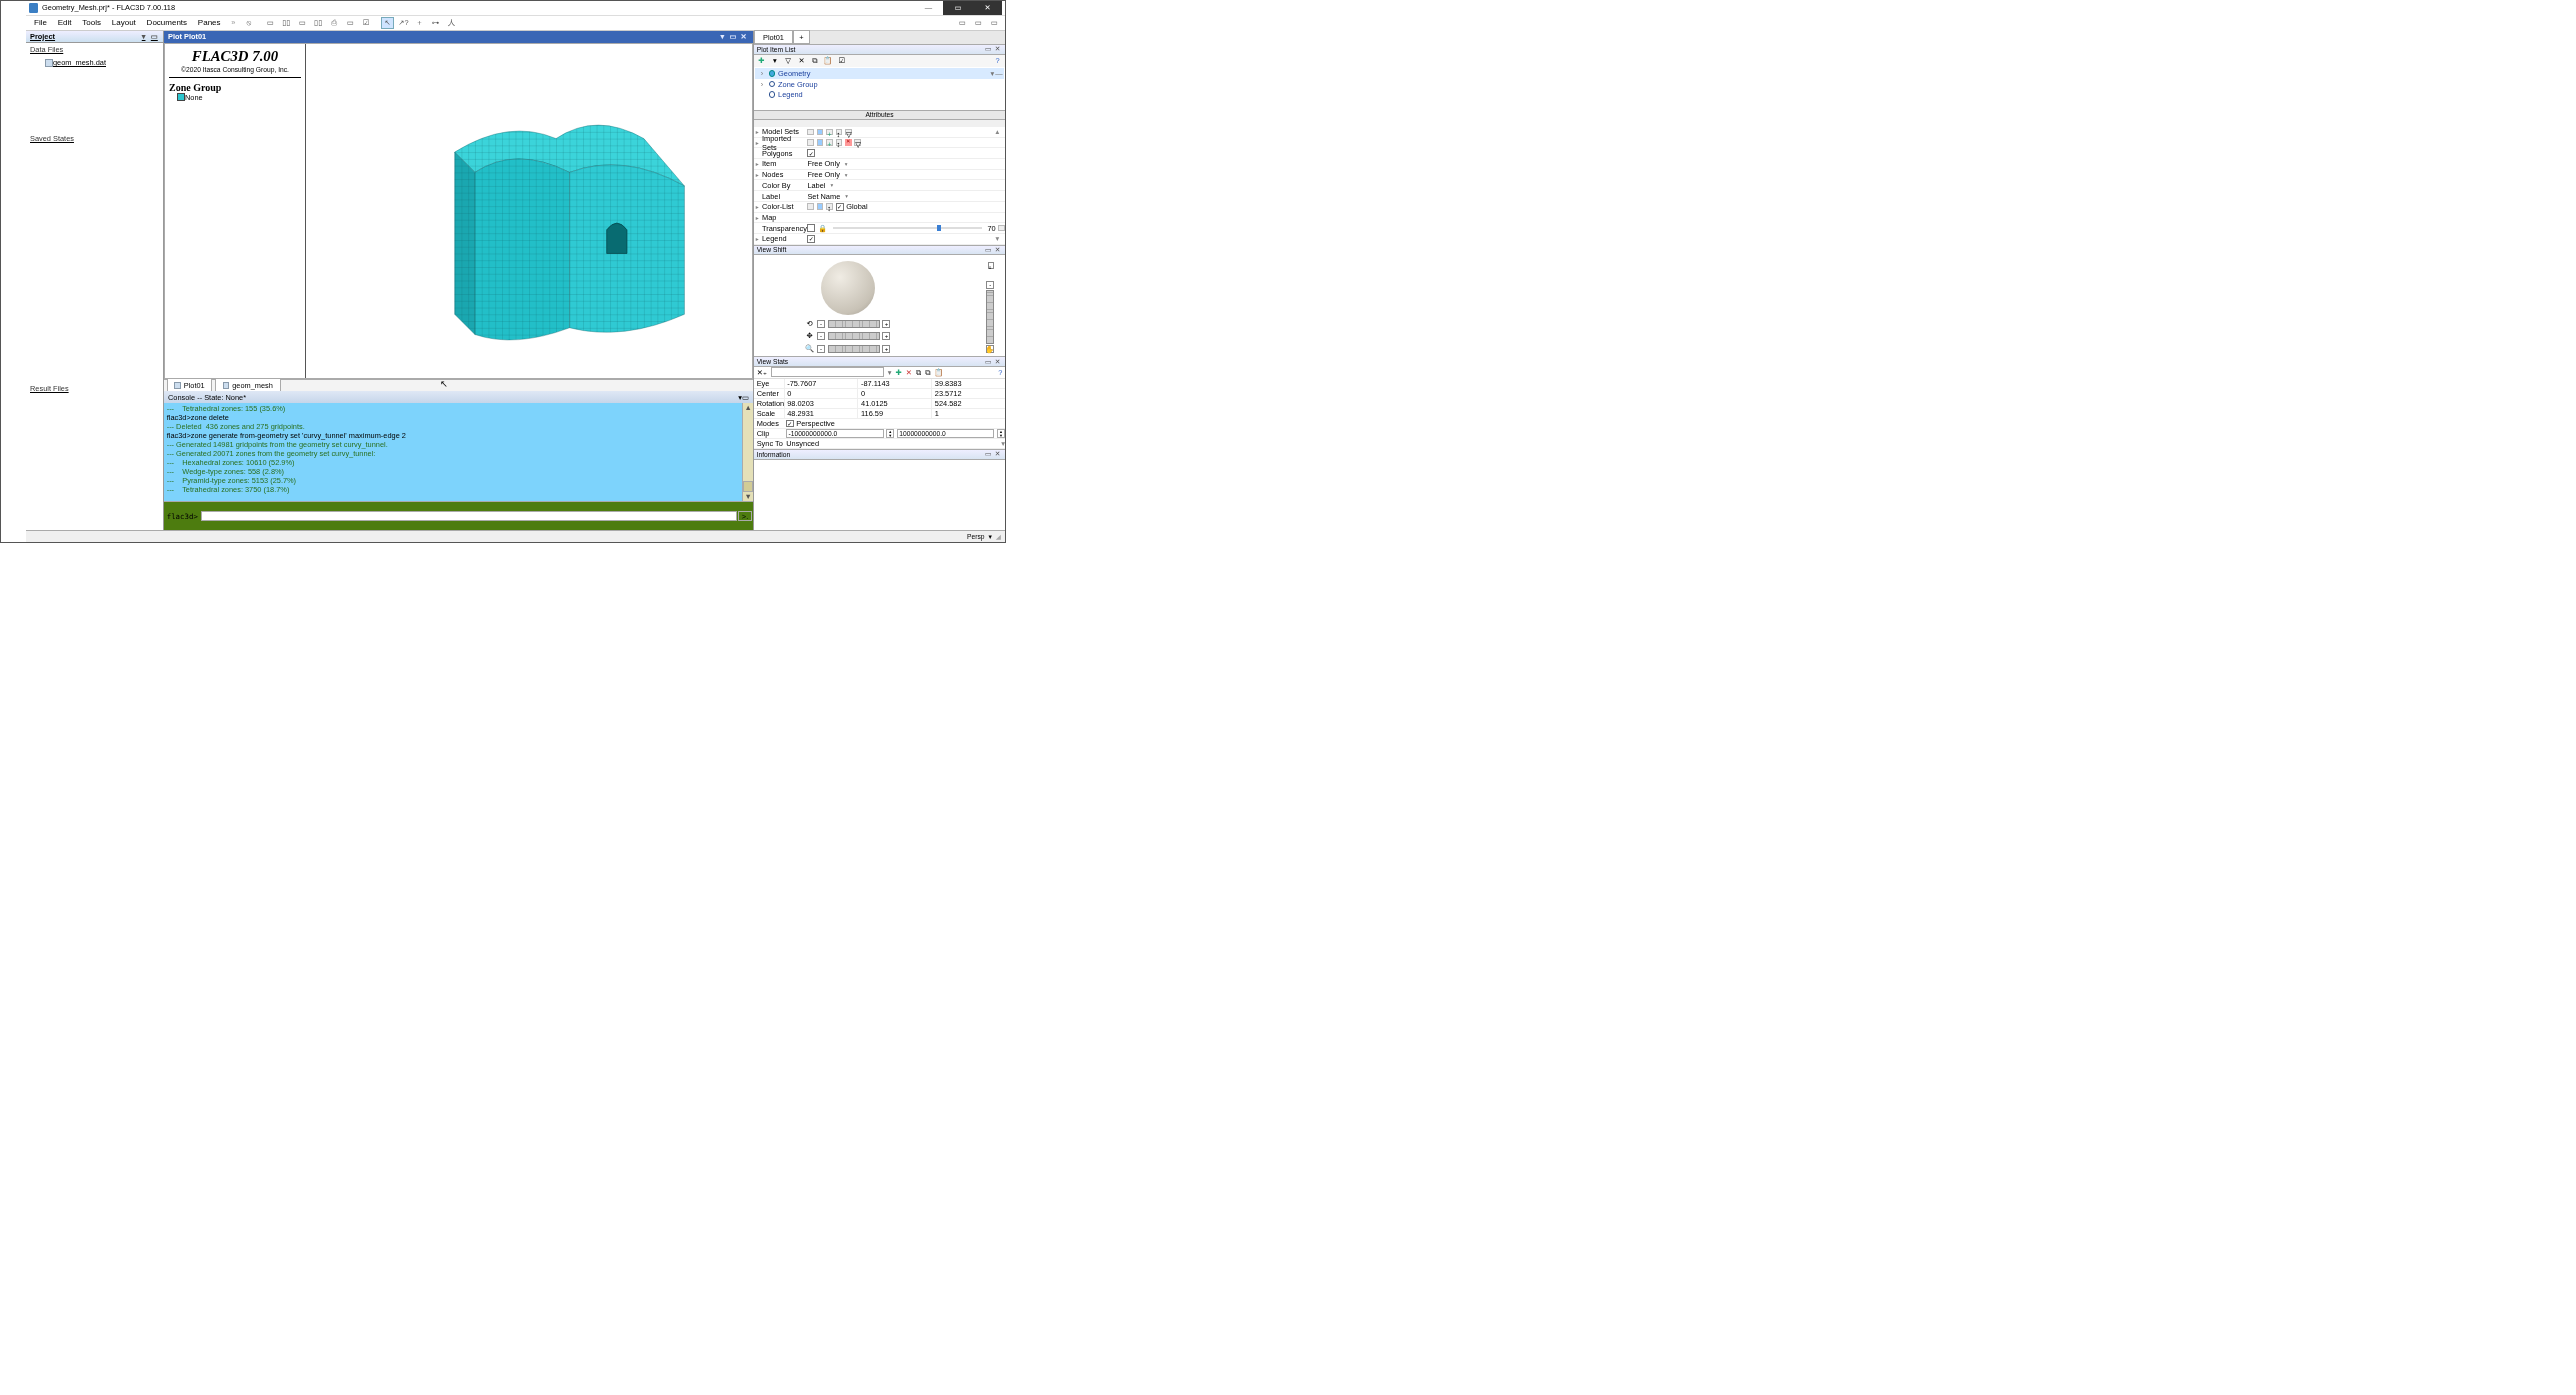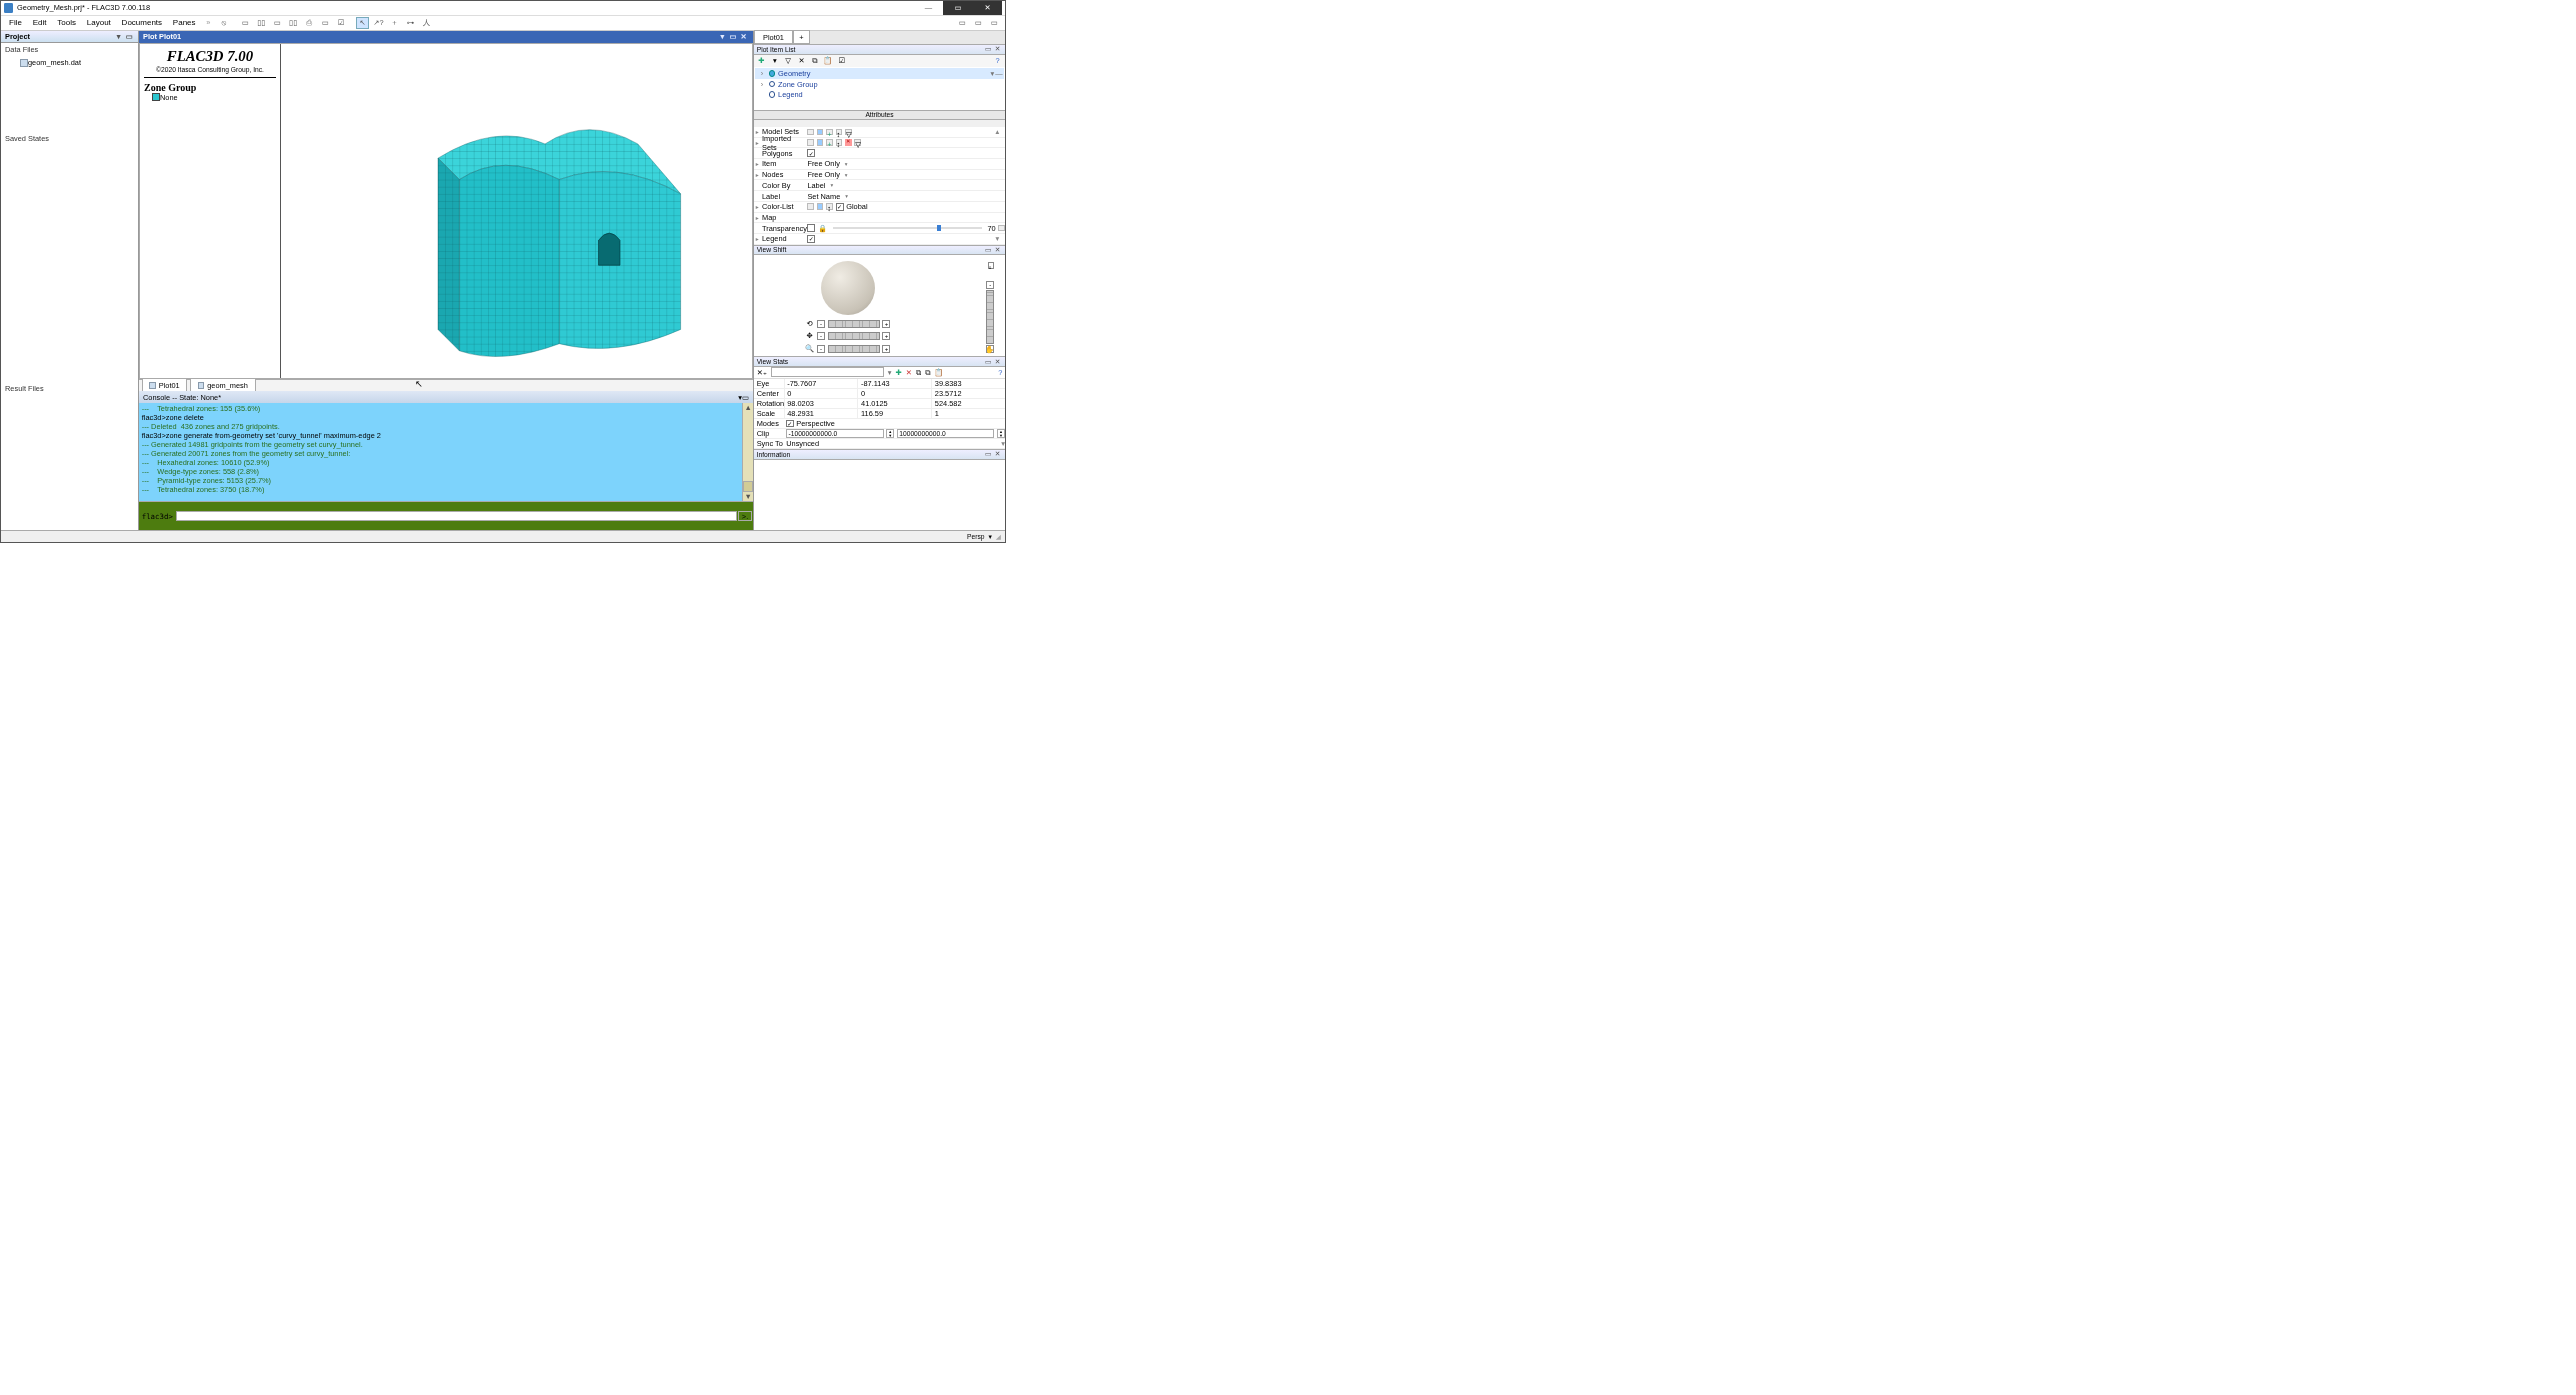--- a/index.html
+++ b/index.html
@@ -1,35 +1,35 @@
 <!DOCTYPE html>
 <html style="font-size:10.7px"><head>
 <meta charset="utf-8">
 <style>
 * { box-sizing: border-box; margin: 0; padding: 0; font-family: "Segoe UI", Tahoma, sans-serif; }
 body { background: #fff; font-size: 7.4px; color: #000; overflow: hidden; }
 
-.window { width: 1006px; height: 543px; display: flex; flex-direction: column; border: 0.7px solid #555; }
+.window { width: 1006px; height: 543px; display: flex; flex-direction: column; border: 0.7px solid #555; padding-left: 25px; }
 
 .titlebar { height: 14.8px; background: #fff; display: flex; align-items: center; padding: 0 2.7px; border-bottom: 0.7px solid #ddd; }
 .titlebar .app-icon { width: 9.4px; height: 9.4px; background: #3b7fc4; border-radius: 1.3px; margin-right: 4px; }
 .titlebar .title { flex: 1; font-size: 7.4px; }
 .titlebar .win-btn { width: 29.5px; height: 14.8px; display: flex; align-items: center; justify-content: center; color: #555; }
 .titlebar .win-btn.dark { background: #333; color: #fff; }
 .titlebar .win-btn.close { background: #333; color: #fff; }
 
 .menubar { height: 14.8px; display: flex; align-items: center; padding: 0 2.7px; gap: 0; border-bottom: 0.7px solid #ccc; }
 .menubar .menu-item { padding: 1.3px 5.4px; font-size: 8px; }
 .menubar .tb-sep { width: 5.4px; }
 .menubar .tb-icon { width: 13.4px; height: 12px; display: flex; align-items: center; justify-content: center; color: #555; margin: 0 1.3px; }
 .menubar .tb-group-right { margin-left: auto; display: flex; }
 
 .main { flex: 1; display: flex; min-height: 0; }
 
-.project-pane { width: 138px; display: flex; flex-direction: column; border-right: 0.7px solid #999; }
+.project-pane { width: 138px; display: flex; flex-direction: column; border-right: 0.7px solid #999; text-decoration: underline; }
 .pane-header { height: 12px; background: linear-gradient(#eef,#cce0f0); border-bottom: 0.7px solid #999; display: flex; align-items: center; padding: 0 4px; font-weight: 600; font-size: 7.4px; }
 .pane-header .spacer { flex: 1; }
 .pane-header .hdr-btn { width: 9.4px; height: 9.4px; display: flex; align-items: center; justify-content: center; color: #555; margin-left: 1.3px; }
 .project-section-label { font-size: 7.4px; padding: 2.7px 4px; color: #333; }
 .project-file { padding: 1.3px 4px 1.3px 19px; display: flex; align-items: center; }
 .project-file .file-icon { width: 8px; height: 8px; background: #cde; border: 0.7px solid #89a; }
 
 .center-col { flex: 1; display: flex; flex-direction: column; min-width: 0; }
 .plot-header { height: 12px; background: #3a66b5; color: #fff; display: flex; align-items: center; padding: 0 4px; font-size: 7.4px; font-weight: 600; }
 .plot-header .spacer { flex:1; }

